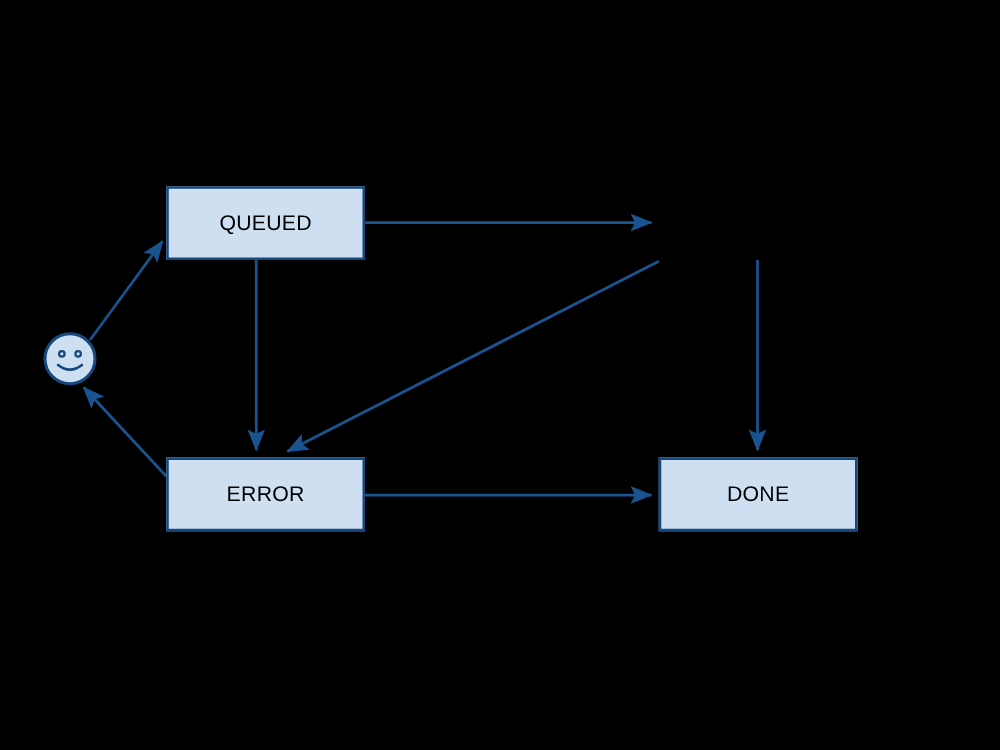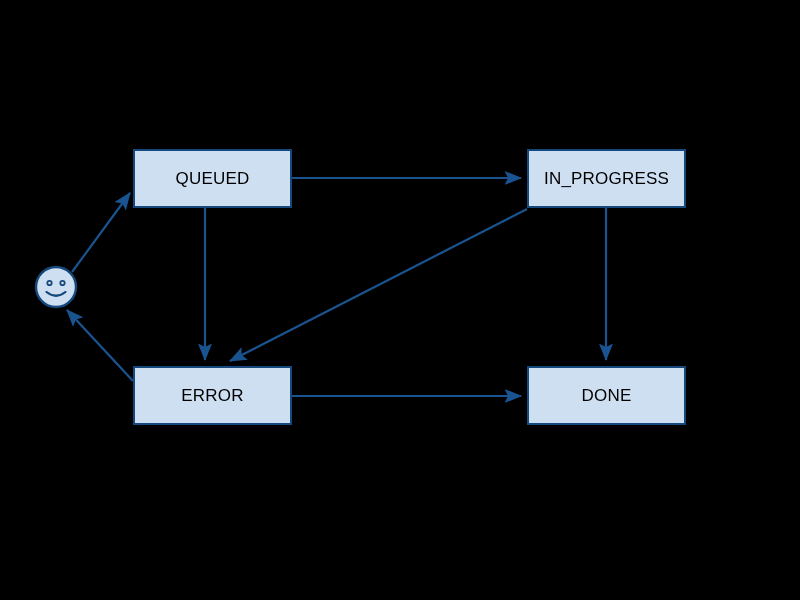--- a/index.html
+++ b/index.html
@@ -107,23 +107,20 @@
       <circle cx="15.5" cy="18" r="2.2" fill="none" stroke="#15487c" stroke-width="1.8"></circle>
       <circle cx="28.5" cy="18" r="2.2" fill="none" stroke="#15487c" stroke-width="1.8"></circle>
       <path d="M12.5,27 Q22,34.5 31.5,27" fill="none" stroke="#15487c" stroke-width="2.2" stroke-linecap="round"></path>
     </svg>
   </div>
 
   <div class="state-node" id="node-queued">
     <span class="state-label">QUEUED</span>
   </div>
 
-  <div class="state-node" id="node-in-progress">
-    <span class="state-label">IN_PROGRESS</span>
-  </div>
 
   <div class="state-node" id="node-done">
     <span class="state-label">DONE</span>
   </div>
 
   <div class="state-node" id="node-error">
     <span class="state-label">ERROR</span>
   </div>
 
   <div class="edge-label" style="left:410px; top:178px;"></div>

